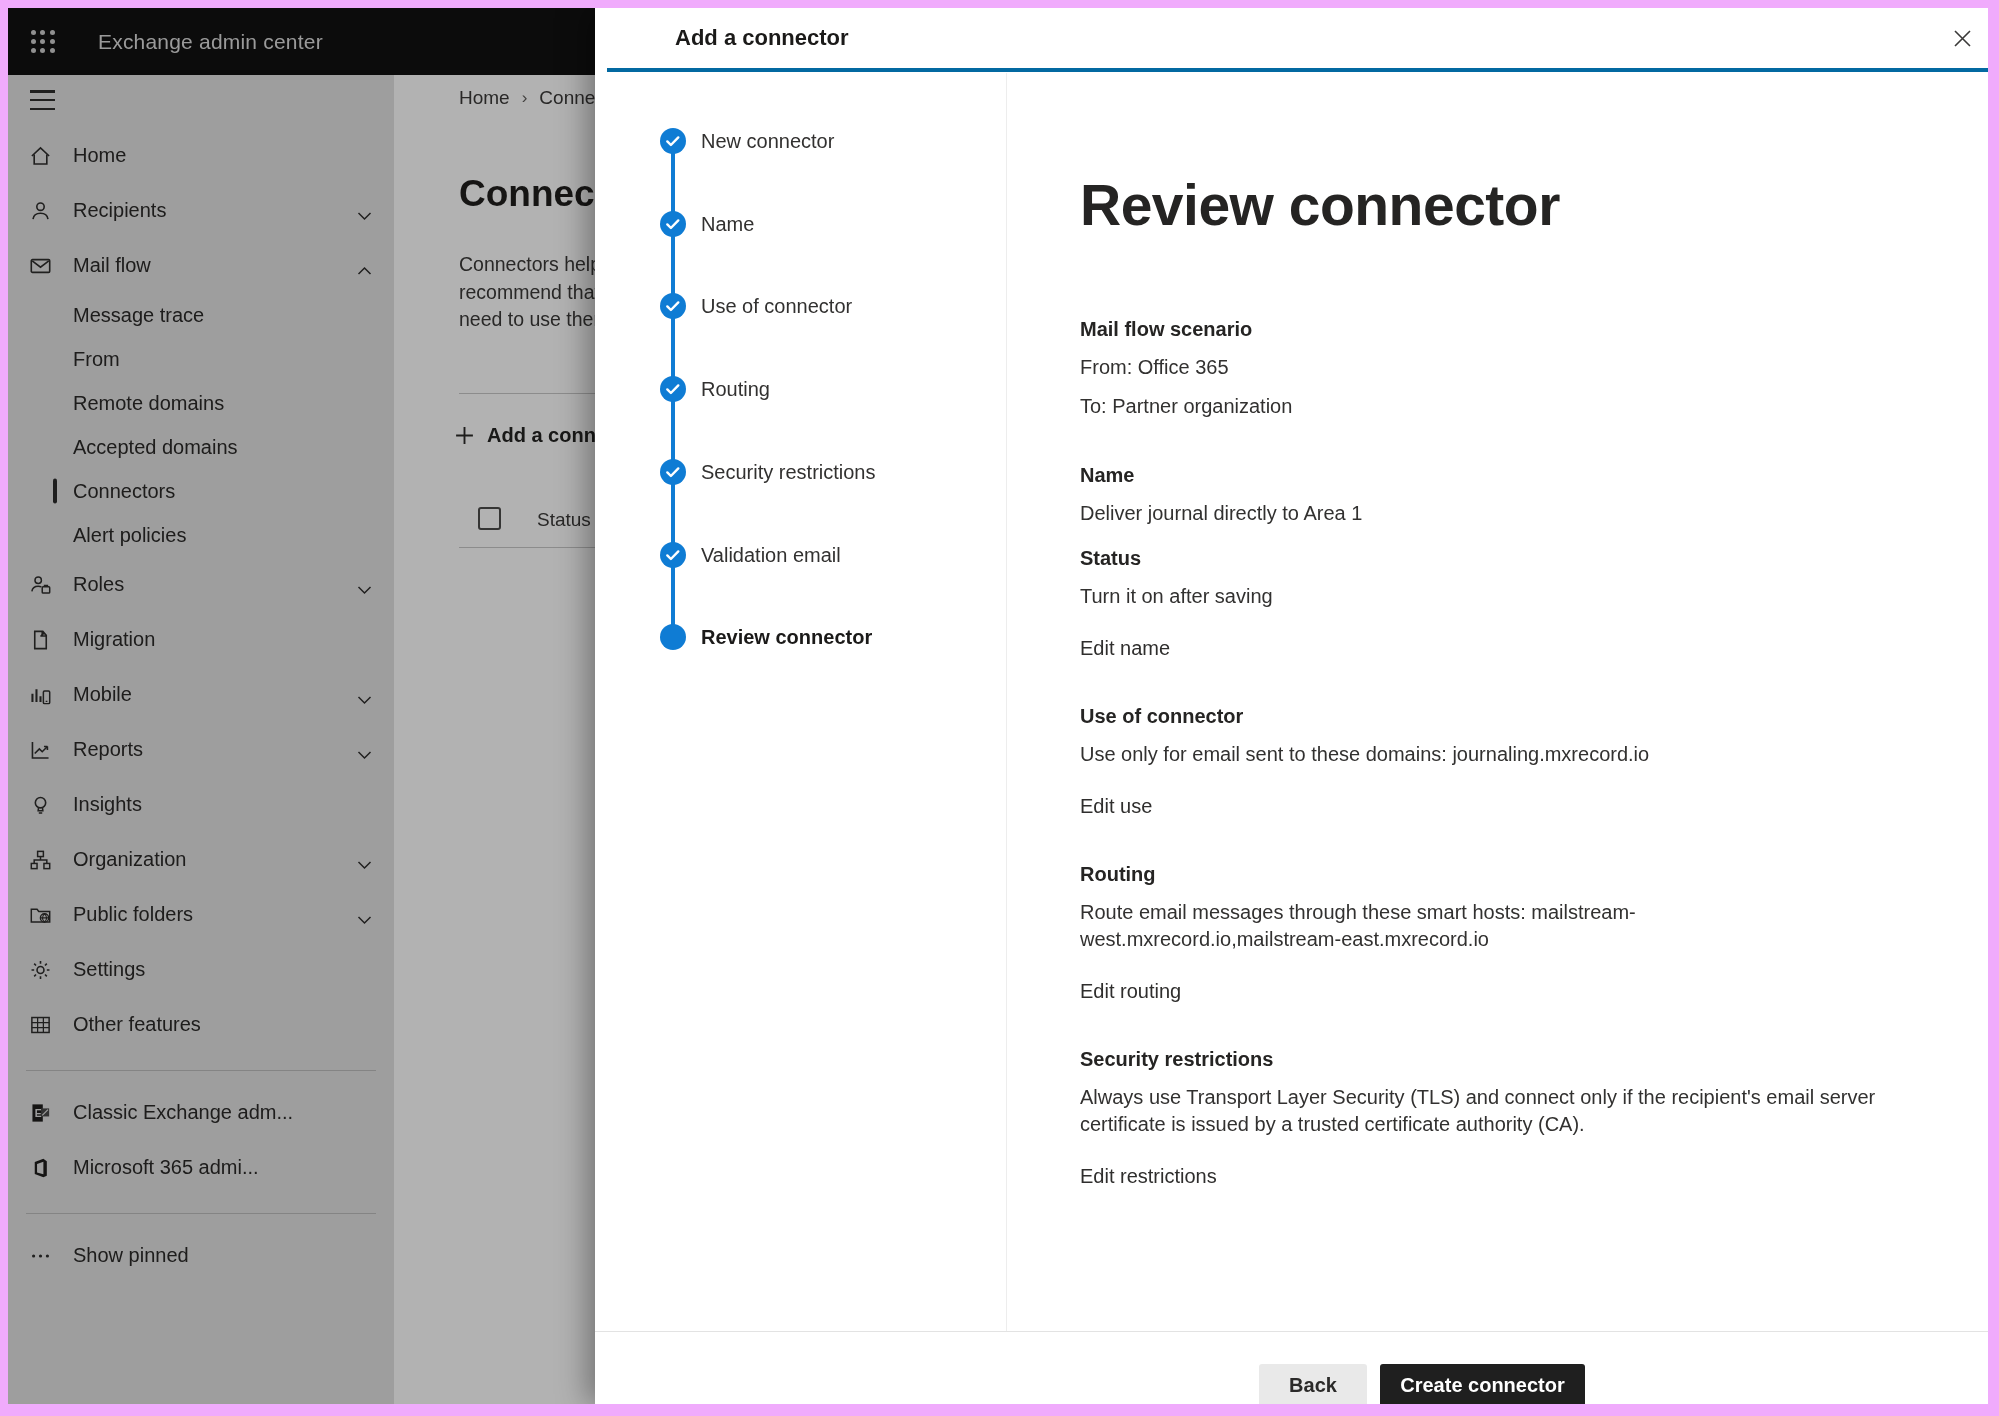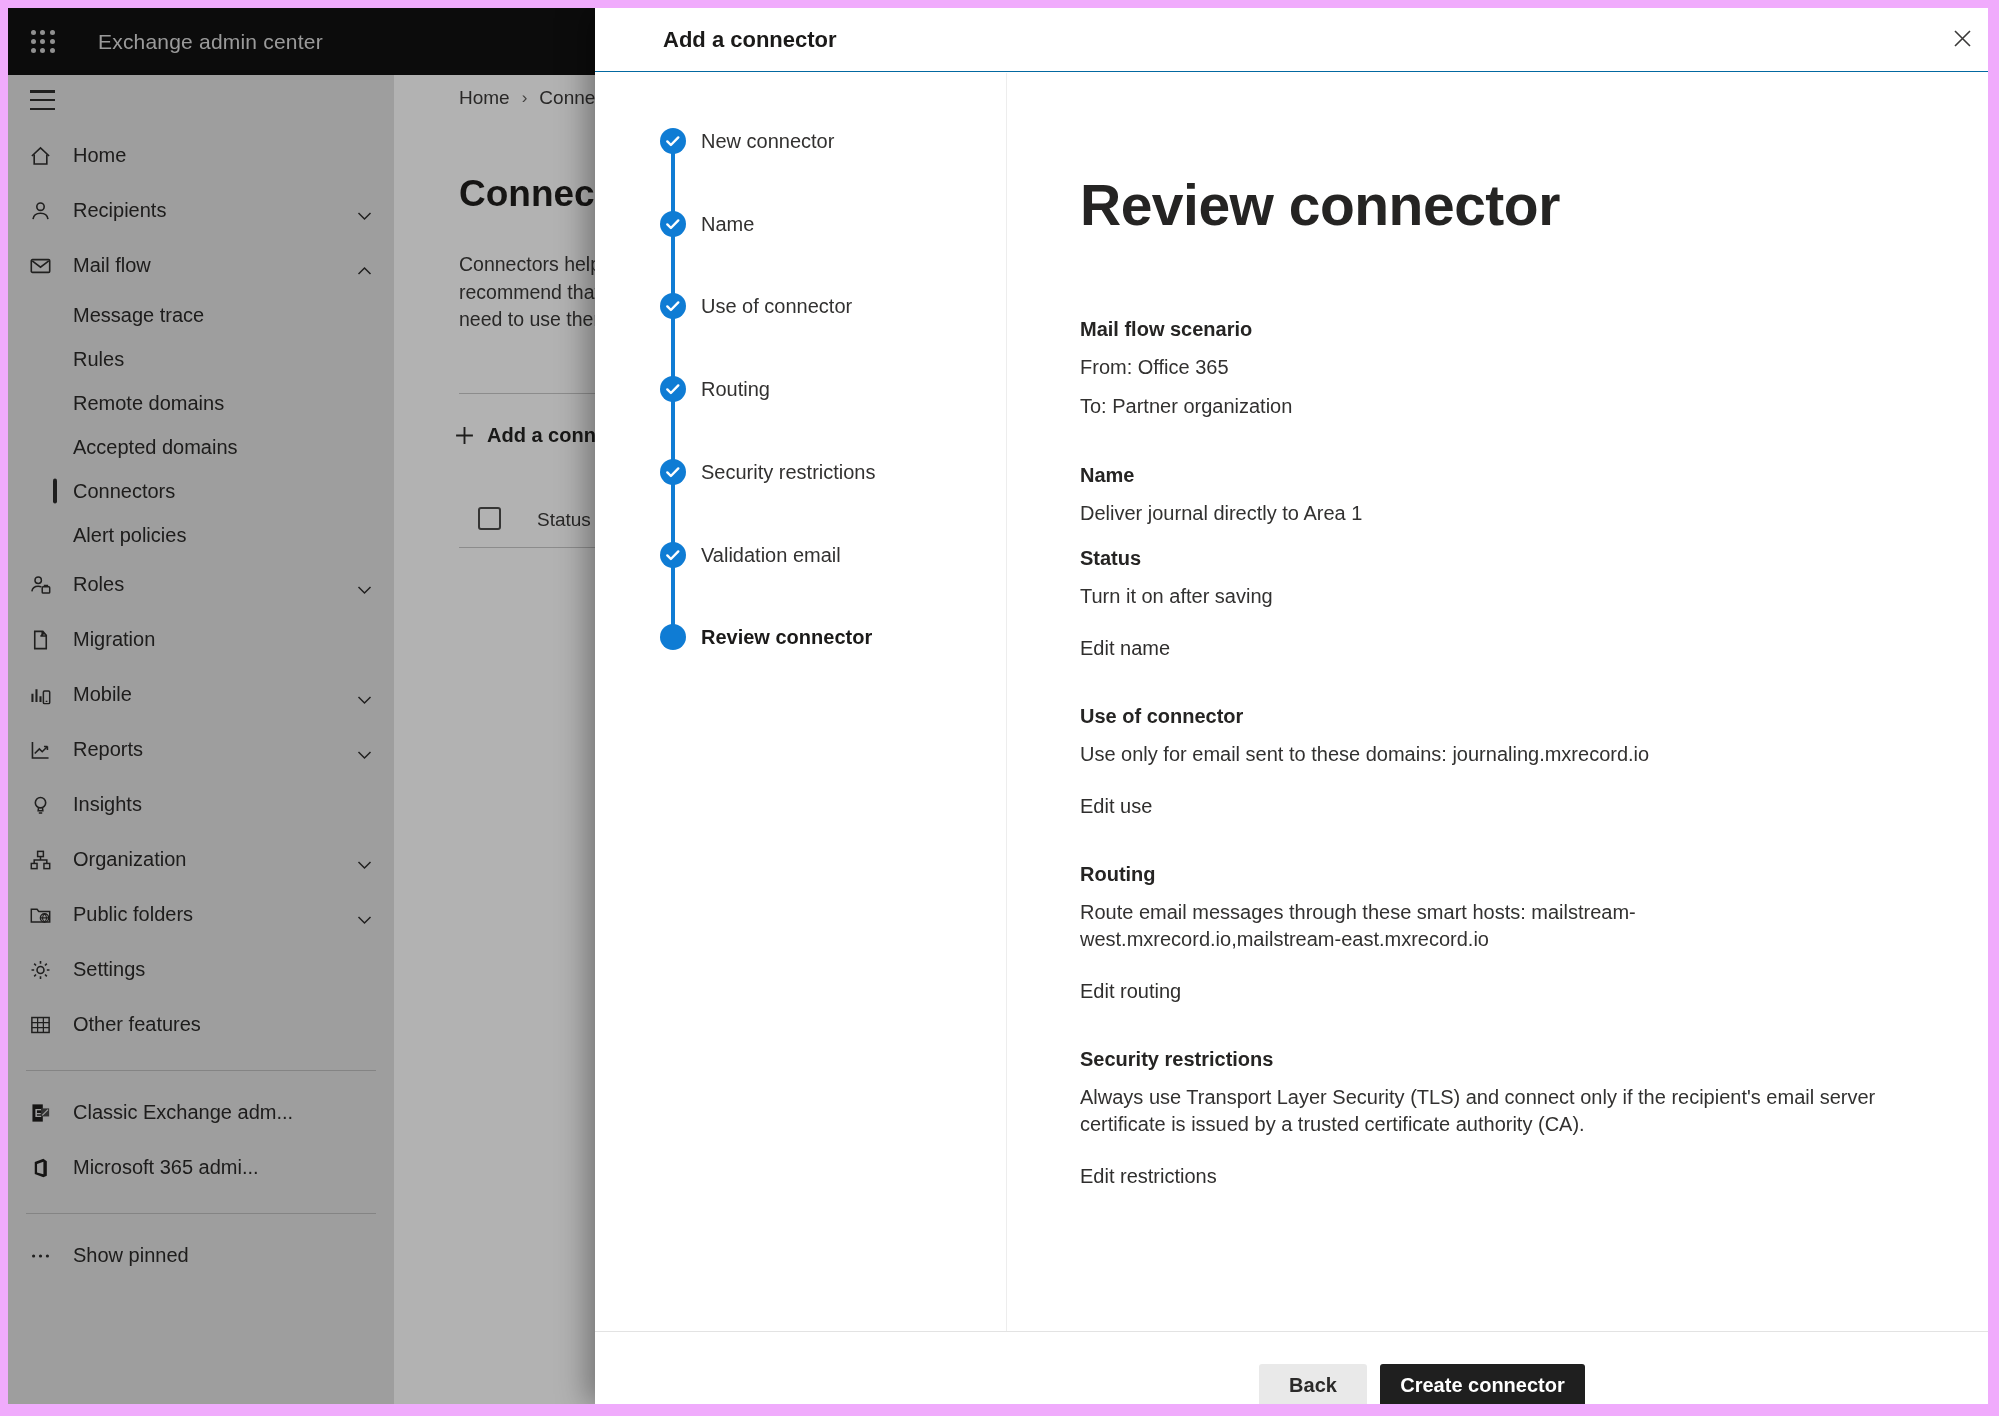--- a/index.html
+++ b/index.html
@@ -38,21 +38,21 @@
   .main-div { position:absolute; left:65px; right:0; height:1px; background:#c9c9c9; }
   .add-btn { position:absolute; left:60px; top:338px; height:44px; display:flex; align-items:center; cursor:pointer; white-space:nowrap; }
   .add-btn svg { width:21px; height:21px; }
   .add-btn .add-label { margin-left:12px; font-size:20px; font-weight:700; color:#252423; }
   .checkbox { position:absolute; left:84px; top:432px; width:23px; height:23px; border:2px solid #4d4c4b; border-radius:3px; background:transparent; cursor:pointer; }
   .status-label { position:absolute; left:143px; top:434px; font-size:19px; color:#3b3a39; }
 
   
   .overlay { position:absolute; inset:0; background:rgba(0,0,0,0.30); z-index:3; }
   .dialog { position:absolute; left:587px; top:0; width:1393px; height:1396px; background:#fff; z-index:4; box-shadow:-8px 0 28px rgba(0,0,0,0.35); }
-  .dialog-header { position:relative; height:64px; border-bottom:1px solid #0369a1; display:flex; align-items:center; }
+  .dialog-header { position:relative; height:64px; border-bottom:4px solid #0369a1; display:flex; align-items:center;margin-left:12px; }
   .dialog-title { margin-left:68px; font-size:22px; font-weight:700; color:#1b1a19; }
   .close-btn { position:absolute; right:8px; top:12px; width:36px; height:36px; display:flex; align-items:center; justify-content:center; cursor:pointer; }
   .close-btn svg { width:19px; height:19px; }
 
   .dialog-body { position:absolute; top:65px; bottom:73px; left:0; right:0; display:flex; }
   .stepper { position:relative; width:412px; flex:none; border-right:1px solid #ededed; }
   .step-line { position:absolute; left:76px; width:4px; border-radius:2px; }
   .step { position:absolute; left:0; right:10px; height:26px; cursor:pointer; }
   .step-circle { position:absolute; left:65px; top:0; width:26px; height:26px; }
   .step-circle svg { width:26px; height:26px; display:block; }
@@ -125,21 +125,21 @@
               </svg></span>
             <span class="label">Mail flow</span>
             <span class="chev"><svg viewBox="0 0 15 9">
                 <path d="M1.5 7.5 7.5 1.5 13.5 7.5" stroke="#2f2e2d" stroke-width="1.5" fill="none"></path>
               </svg></span>
           </div>
           <div class="side-item sub">
             <span class="label">Message trace</span>
           </div>
           <div class="side-item sub">
-            <span class="label">Rules</span>
+            <span class="label">From</span>
           </div>
           <div class="side-item sub">
             <span class="label">Remote domains</span>
           </div>
           <div class="side-item sub">
             <span class="label">Accepted domains</span>
           </div>
           <div class="side-item sub selected">
             <span class="label">Connectors</span>
           </div>

